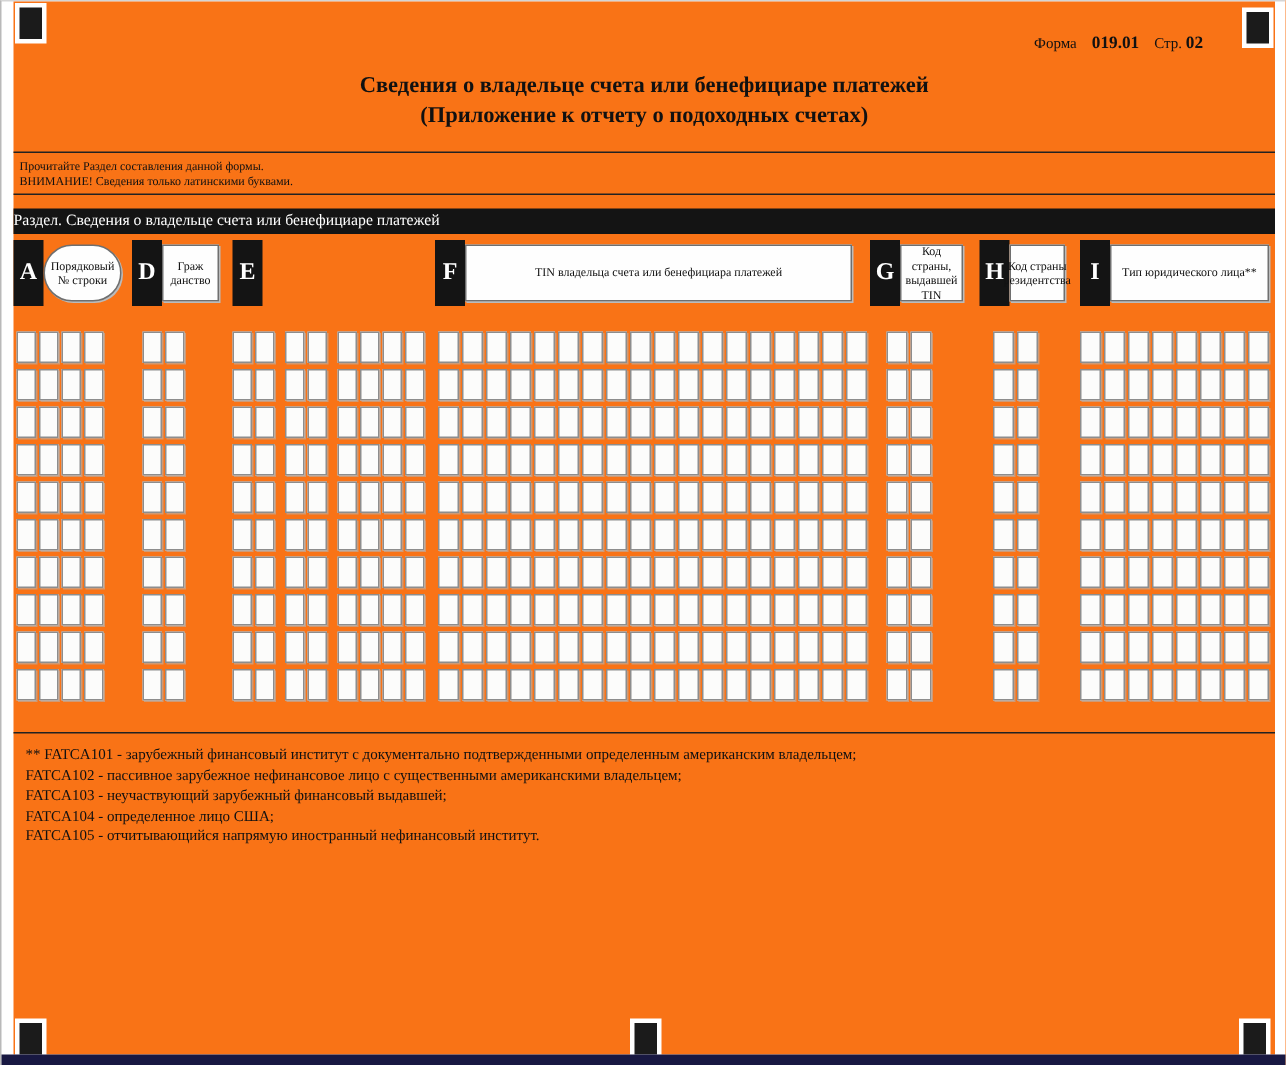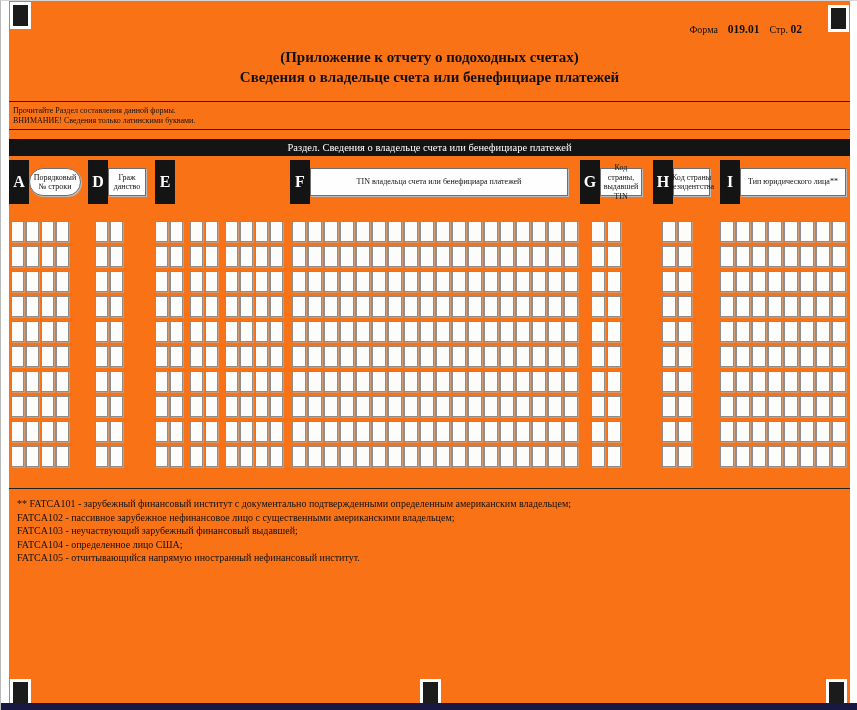--- a/index.html
+++ b/index.html
@@ -26,32 +26,32 @@
 
   .hr{position:absolute;left:0;width:100%;height:0;border-top:1px solid #222;}
   .hr1{top:100px;}
   .hr2{top:128px;}
   .hr3{top:487px;}
 
   .instructions{position:absolute;top:105px;left:4px;font-size:8px;line-height:10px;}
 
   .section-bar{
     position:absolute;top:138px;left:0;width:100%;height:17px;background:#141414;
-    color:#fff;font-size:10.5px;text-align:center;line-height:17px;
+    color:#fff;font-size:10.5px;text-align:left;line-height:17px;
   }
 
   .header-band{position:absolute;top:159px;left:0;width:841px;height:46px;}
   .hdr-col{position:absolute;top:0;height:44px;display:flex;align-items:center;}
   .hdr-letter{
     width:20px;height:44px;background:#141414;color:#fff;
     display:flex;align-items:center;justify-content:center;
     font-size:16px;font-weight:bold;flex:0 0 auto;
   }
   .hdr-label{
-    background:#fefefe;border:1px solid #6f6f6f;box-sizing:border-box;height:28px;
+    background:#fefefe;border:1px solid #6f6f6f;box-sizing:border-box;height:38px;
     display:flex;align-items:center;justify-content:center;text-align:center;
     font-size:8px;line-height:9.5px;padding:1px 2px;box-shadow:1px 1px 0 #bbb;
   }
 
   .grid-area{position:absolute;top:220px;left:0;width:841px;height:255px;}
   .boxes-col{position:absolute;top:0;white-space:nowrap;}
   .box-row{height:21px;margin-bottom:4px;white-space:nowrap;font-size:0;}
   .bgrp{display:inline-block;margin-right:5px;}
   .bgrp:last-child{margin-right:0;}
   .cbox{
@@ -70,22 +70,22 @@
   <div class="paper">
 
     <div class="regmark rm-tl"></div>
     <div class="regmark rm-tr"></div>
 
     <div class="form-info">
       <span>Форма</span><span class="sp"></span><b>019.01</b><span class="sp"></span><span>Стр.</span> <b>02</b>
     </div>
 
     <div class="title">
+      <div>Сведения о владельце счета или бенефициаре платежей</div>
       <div>(Приложение к отчету о подоходных счетах)</div>
-      <div>Сведения о владельце счета или бенефициаре платежей</div>
     </div>
 
     <div class="hr hr1"></div>
 
     <div class="instructions">
       <div>Прочитайте Раздел составления данной формы.</div>
       <div>ВНИМАНИЕ! Сведения только латинскими буквами.</div>
     </div>
 
     <div class="hr hr2"></div>

